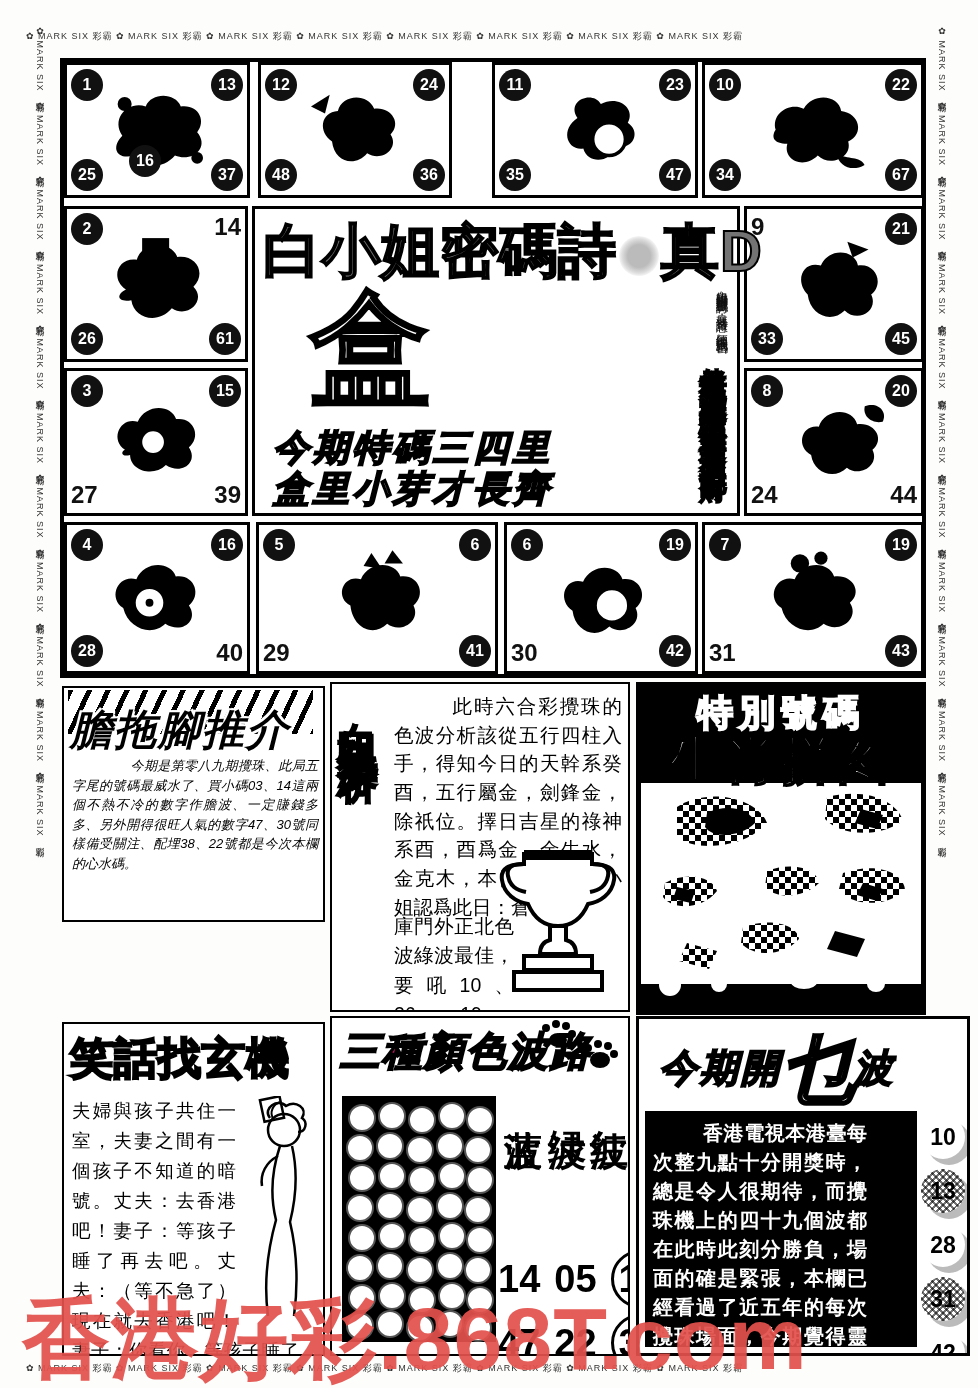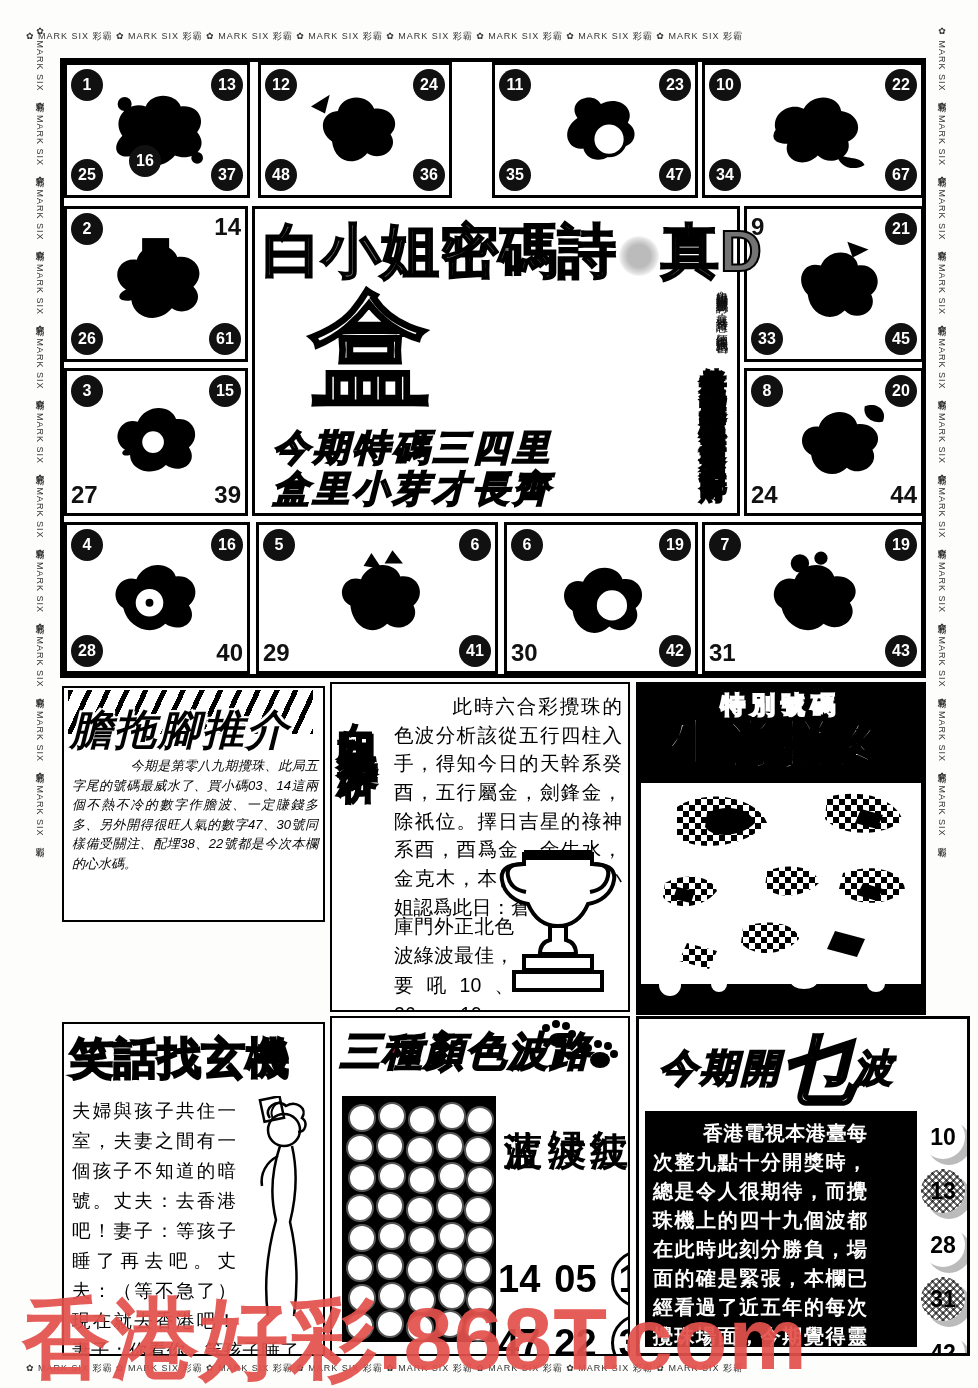--- a/index.html
+++ b/index.html
@@ -44,21 +44,21 @@
   .dt-heads{position:absolute;left:8px;top:288px;width:246px;display:flex;gap:60px;font-size:26px;font-weight:900;}
   
   .sebo-title{position:absolute;left:6px;top:8px;writing-mode:vertical-rl;font-size:40px;font-weight:900;
               color:#fff;-webkit-text-stroke:2px #000;letter-spacing:8px;line-height:1;}
   .sebo-body{position:absolute;left:62px;top:8px;width:228px;font-size:19.5px;line-height:1.47;text-indent:3em;text-align:justify;}
   .sebo-body2{position:absolute;left:62px;top:228px;width:120px;font-size:19.5px;line-height:1.5;text-align:justify;}
   .trophy{position:absolute;right:6px;bottom:10px;width:128px;height:160px;}
   
   .spbox{border:5px solid #000;}
   .sp-top{position:absolute;left:0;top:0;width:100%;height:96px;background:#000;text-align:center;}
-  .sp-band{font-size:24px;font-weight:900;color:#000;-webkit-text-stroke:2px #fff;letter-spacing:6px;margin-top:2px;}
+  .sp-band{font-size:36px;font-weight:900;color:#000;-webkit-text-stroke:2px #fff;letter-spacing:6px;margin-top:2px;}
   .sp-title{font-size:52px;font-weight:900;color:#fff;-webkit-text-stroke:2px #000;letter-spacing:4px;line-height:1;margin-top:-4px;}
   .puzzle{position:absolute;left:6px;top:100px;width:268px;height:200px;}
   .sp-bot{position:absolute;left:0;bottom:0;width:100%;height:26px;background:#000;}
   .sp-bot i{position:absolute;border-radius:50%;background:#fff;}
   
   .joke-title{position:absolute;left:6px;top:6px;font-size:43px;font-weight:900;color:#fff;-webkit-text-stroke:2.5px #000;letter-spacing:1px;}
   .joke-body{position:absolute;left:8px;top:72px;width:246px;font-size:18.5px;line-height:1.62;text-align:justify;font-family:"DejaVu Serif","Liberation Serif",serif;}
   .woman{float:right;width:78px;height:230px;margin-left:4px;}
   
   .th-title{position:absolute;left:8px;top:6px;font-size:40px;font-weight:900;font-style:italic;

